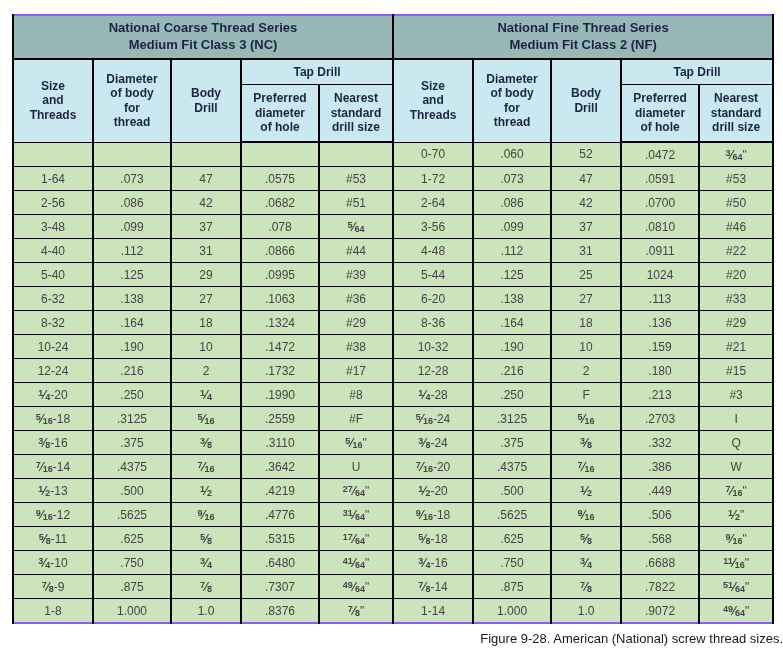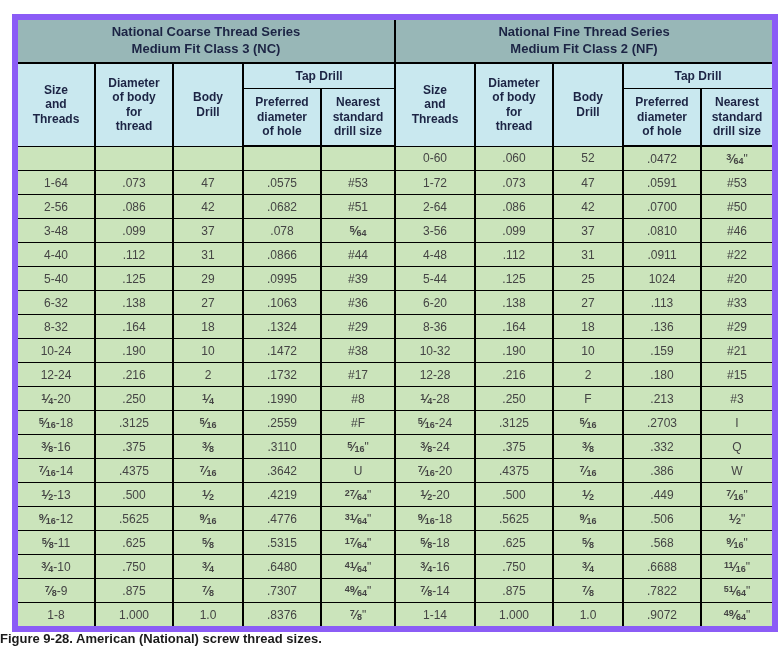--- a/index.html
+++ b/index.html
@@ -5,21 +5,21 @@
   html,body{margin:0;padding:0;background:#ffffff;}
   body{
     width:783px;height:657px;overflow:hidden;
     font-family:"Liberation Sans","DejaVu Sans",sans-serif;
     -webkit-font-smoothing:antialiased;
   }
   .page{position:relative;width:783px;height:657px;background:#ffffff;}
   table.thread-table{
     position:absolute;left:12px;top:14px;
     width:760px;border-collapse:collapse;table-layout:fixed;
-    border:6px solid #8b5cf6;
+    border:2px solid #8b5cf6;
   }
   table.thread-table th, table.thread-table td{
     border:1px solid #000;
     border-left-width:2px;border-right-width:2px;
     padding:0 2px;text-align:center;vertical-align:middle;
     overflow:hidden;
   }
   tr.title-row th{
     height:42px;background:#98b7b7;color:#1c2444;
     font-size:13px;font-weight:bold;line-height:1.3;
@@ -32,21 +32,21 @@
   th.tap-drill-cell{border-bottom-width:1px;}
   tbody td{
     height:23px;background:#cbe4bb;color:#444444;
     font-size:12px;line-height:1;
   }
   .frac{white-space:nowrap;font-weight:bold;}
   .frac sup{font-size:9px;vertical-align:0.32em;line-height:0;}
   .frac sub{font-size:9px;vertical-align:-0.12em;line-height:0;}
   .caption{
     position:absolute;left:0;top:631px;width:783px;
-    text-align:left;font-size:13px;font-weight:bold;color:#1a1a1a;
+    text-align:right;font-size:13px;font-weight:normal;color:#1a1a1a;
   }
 </style>
 </head>
 <body>
 
 <div class="page">
   <table class="thread-table">
     <colgroup>
       <col style="width:80px">
         <col style="width:78px">
@@ -107,21 +107,21 @@
 drill size</th>
       </tr>
     </thead>
     <tbody id="table-body">
         <tr>
           <td></td>
           <td></td>
           <td></td>
           <td></td>
           <td></td>
-          <td>0-60</td>
+          <td>0-70</td>
           <td>.060</td>
           <td>52</td>
           <td>.0472</td>
           <td><span class="frac"><sup>3</sup>⁄<sub>64</sub></span>"</td>
         </tr>
         <tr>
           <td>1-64</td>
           <td>.073</td>
           <td>47</td>
           <td>.0575</td>

